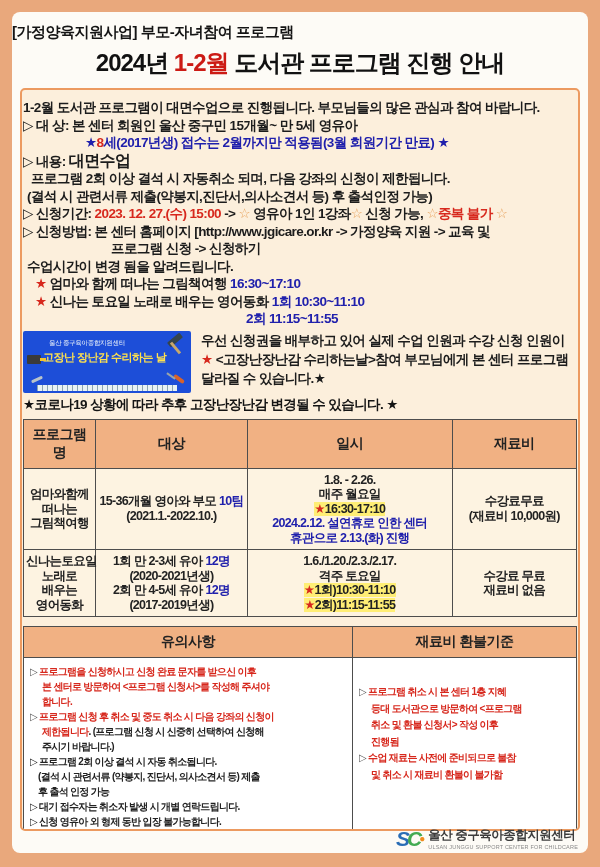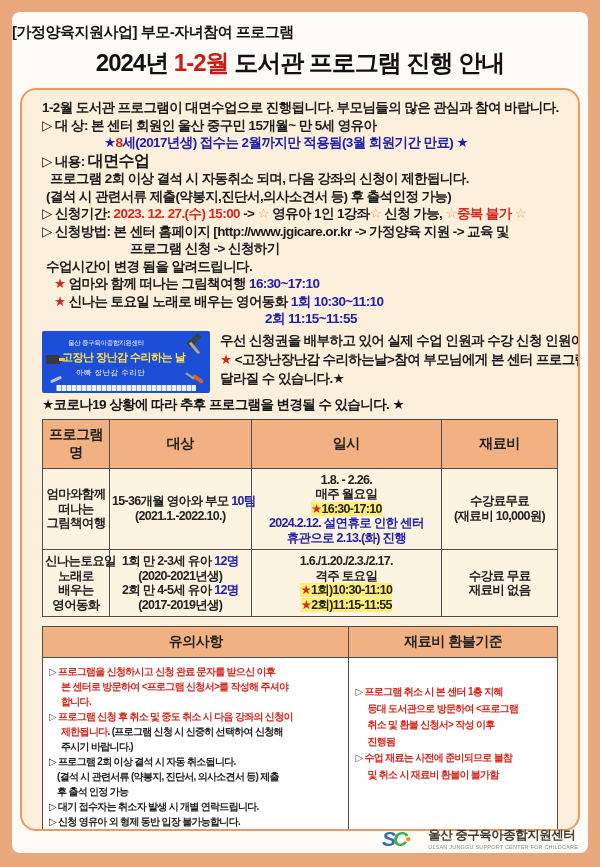--- a/index.html
+++ b/index.html
@@ -16,22 +16,22 @@
   }
   .top-header{
     padding:11px 0 0 0;font-size:15px;font-weight:700;color:#141414;letter-spacing:-0.5px;
   }
   .doc-title{
     text-align:center;font-size:24px;font-weight:700;color:#111;margin-top:5px;letter-spacing:-1px;
   }
   .doc-title .red{color:#cc1b15;}
   .main-box{
     position:absolute;left:8px;right:8px;top:76px;bottom:22px;
-    background:#fcefdc;border:2px solid #ec9a60;border-radius:16px;
-    padding:9px 20px;box-sizing:border-box;overflow:hidden;
+    background:#fcefdc;border:2px solid #ec9a60;border-radius:5px;
+    padding:9px 1px;box-sizing:border-box;overflow:hidden;
   }
   .ln{white-space:nowrap;}
   .intro .ln{font-size:13.5px;font-weight:700;color:#1c1c1c;line-height:17.5px;letter-spacing:-0.6px;}
   .c-red{color:#d7281d;}
   .c-blue{color:#2020ac;}
   .c-star{color:#e8a35e;}
   .c-marker{color:#5a5a5a;}
   .c-hl{background:#ffee75;}
   .c-redhl{background:#ffee75;color:#d7281d;}
   .c-big{font-size:16px;}
@@ -80,21 +80,21 @@
   .t2{margin-top:9px;}
   .t2 col.c-left{width:59.5%;}
   .t2 col.c-right{width:40.5%;}
   .t2 td{
     background:#ffffff;border:1px solid #4d4d4d;vertical-align:top;padding:6px 6px;
   }
   .t2 td .ln{font-size:10px;font-weight:700;line-height:15px;color:#222;letter-spacing:-0.7px;}
   .t2 td.refund{padding-top:26px;}
   .t2 td.refund .ln{line-height:16.5px;}
   .logo-row{
-    position:absolute;right:10px;bottom:3px;display:flex;align-items:center;gap:20px;text-align:center;
+    position:absolute;right:10px;bottom:3px;display:flex;align-items:center;gap:6px;text-align:center;
   }
   .logo-mark{font-size:21px;font-weight:700;font-style:italic;letter-spacing:-3px;line-height:20px;}
   .logo-mark .s{color:#2a6db5;}
   .logo-mark .c{color:#43ab52;}
   .logo-mark .dot{color:#f08c1e;font-size:10px;vertical-align:top;font-style:normal;}
   .logo-text{display:flex;flex-direction:column;align-items:flex-start;}
   .logo-name{font-size:12.5px;font-weight:700;color:#3c3c3c;letter-spacing:-0.5px;}
   .logo-en{font-size:5.5px;color:#8a8a8a;letter-spacing:0.2px;}
 </style>
 </head>
@@ -130,31 +130,30 @@
       <div class="banner">
         <div class="tool hammer-head"></div>
         <div class="tool hammer-handle"></div>
         <div class="tool drill"></div>
         <div class="tool drill-bit"></div>
         <div class="tool screwdriver-h"></div>
         <div class="tool screwdriver-t"></div>
         <div class="tool wrench"></div>
         <div class="b-center">울산 중구육아종합지원센터</div>
         <div class="b-main">고장난 장난감 수리하는 날</div>
-        <div class="b-sub">아빠 장난감 수리단</div>
         <div class="ruler"></div>
       </div>
       <div class="notice">
           <div class="ln"><span>우선 신청권을 배부하고 있어 실제 수업 인원과 수강 신청 인원이</span></div>
           <div class="ln"><span class="c-red">★ </span><span>&lt;고장난장난감 수리하는날&gt;참여 부모님에게 본 센터 프로그램</span></div>
           <div class="ln"><span>달라질 수 있습니다.★</span></div>
         </div>
     </div>
 
-    <div class="corona">★코로나19 상황에 따라 추후 프로그램을 변경될 수 있습니다. ★</div>
+    <div class="corona">★코로나19 상황에 따라 추후 고장난장난감 변경될 수 있습니다. ★</div>
 
     <table class="t1">
       <colgroup>
           <col class="c-name">
           <col class="c-target">
           <col class="c-sched">
           <col class="c-fee">
         </colgroup>
       <thead>
         <tr>

